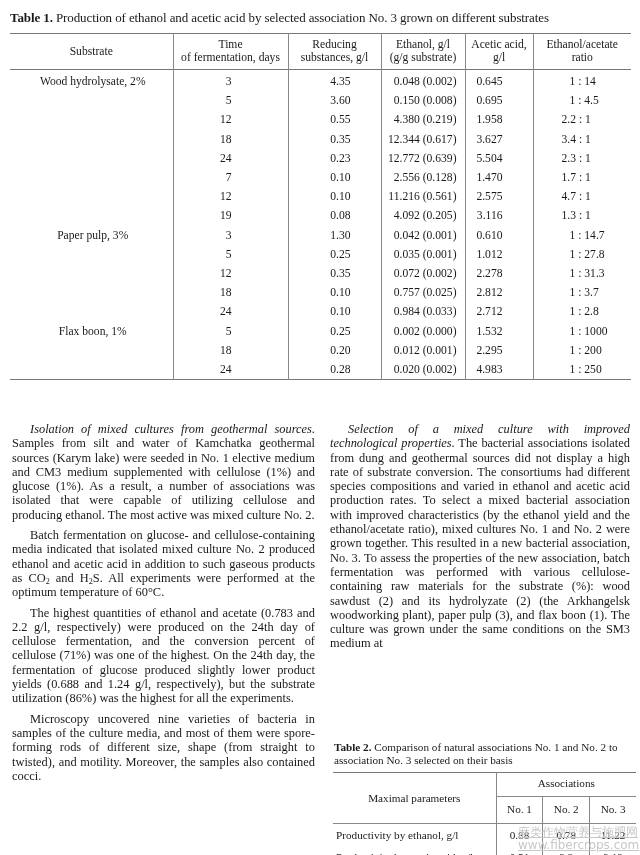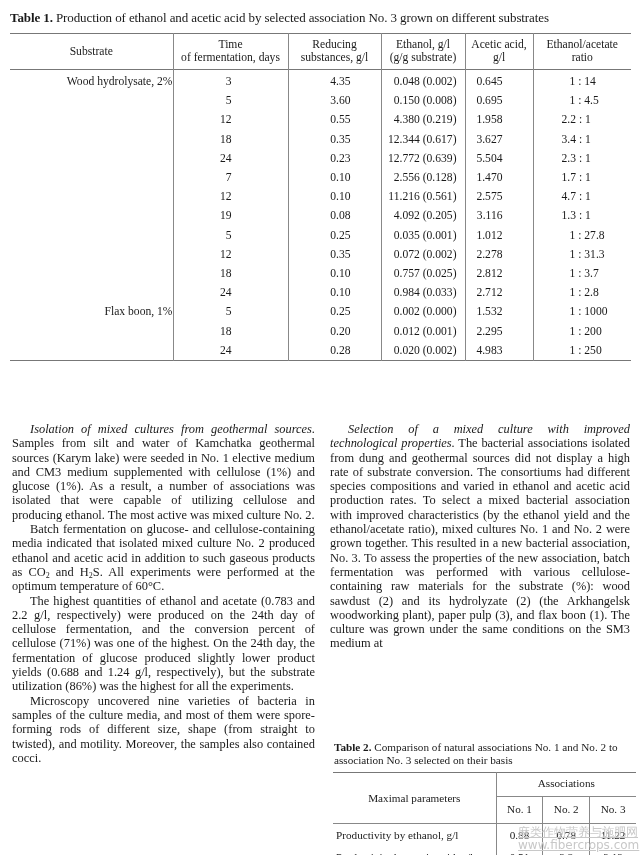--- a/index.html
+++ b/index.html
@@ -8,34 +8,34 @@
   .t1cap b { font-weight: bold; }
   table { border-collapse: collapse; }
   #t1 { position: absolute; left: 10px; top: 33px; width: 621px; font-size: 11.6px; }
   #t1 thead tr { border-top: 1.5px solid #777; border-bottom: 1.5px solid #777; }
   #t1 th { font-weight: normal; text-align: center; line-height: 13px; padding: 4px 2px 5px; border-left: 1px solid #888; }
   #t1 th:first-child { border-left: none; }
   #t1 td { line-height: 19.2px; padding: 0; border-left: 1px solid #888; white-space: nowrap; }
   #t1 td:first-child { border-left: none; }
   #t1 tbody tr:first-child td { padding-top: 2px; }
   #t1 tbody { border-bottom: 1.5px solid #777; }
-  #t1 td.sub { text-align: right; padding-left: 3px; }
+  #t1 td.sub { text-align: center; padding-left: 3px; }
   #t1 td.num { text-align: right; }
   #t1 td.c1 { padding-right: 56px; }
   #t1 td.c2 { padding-right: 30px; }
   #t1 td.c3 { padding-right: 8px; }
   #t1 td.c4 { padding-right: 30px; }
   #t1 td.c5 { text-align: left; }
   .ratio { display: inline-block; }
   .r-left { padding-left: 36px; }
   .r-right { padding-left: 28px; }
   .col { position: absolute; font-size: 12.4px; line-height: 14.3px; text-align: justify; }
   .col p { margin: 0; }
   .col p.ind { text-indent: 18px; }
-  .col p.gap { }
+  .col p.gap { margin-top: 6px; }
   #colL { left: 12px; top: 422px; width: 303px; }
   #colR { left: 330px; top: 422px; width: 300px; }
   i { font-style: italic; }
   sub { font-size: 8px; vertical-align: -2px; line-height: 0; }
   .t2cap { position: absolute; left: 334px; top: 769px; width: 300px; font-size: 11.2px; line-height: 12.5px; }
   #t2wrap { position: absolute; left: 333px; top: 802px; width: 300px; }
   #t2tbl { width: 303px; font-size: 11.2px; border-top: 1.5px solid #777; border-bottom: 1.5px solid #777; }
   #t2tbl th { font-weight: normal; text-align: center; line-height: 13px; }
   #t2tbl .assoc { border-left: 1px solid #888; border-bottom: 1px solid #888; padding: 4px 0 6px; }
   #t2tbl .mp { text-align: center; padding: 0; }
@@ -132,20 +132,28 @@
       </tr>
       <tr>
         <td class="sub"></td>
         <td class="num c1">19</td>
         <td class="num c2">0.08</td>
         <td class="num c3">4.092 (0.205)</td>
         <td class="num c4">3.116</td>
         <td class="c5"><span class="ratio r-right">1.3 : 1</span></td>
       </tr>
       <tr>
+        <td class="sub">Paper pulp, 3%</td>
+        <td class="num c1">3</td>
+        <td class="num c2">1.30</td>
+        <td class="num c3">0.042 (0.001)</td>
+        <td class="num c4">0.610</td>
+        <td class="c5"><span class="ratio r-left">1 : 14.7</span></td>
+      </tr>
+      <tr>
         <td class="sub"></td>
         <td class="num c1">5</td>
         <td class="num c2">0.25</td>
         <td class="num c3">0.035 (0.001)</td>
         <td class="num c4">1.012</td>
         <td class="c5"><span class="ratio r-left">1 : 27.8</span></td>
       </tr>
       <tr>
         <td class="sub"></td>
         <td class="num c1">12</td>

